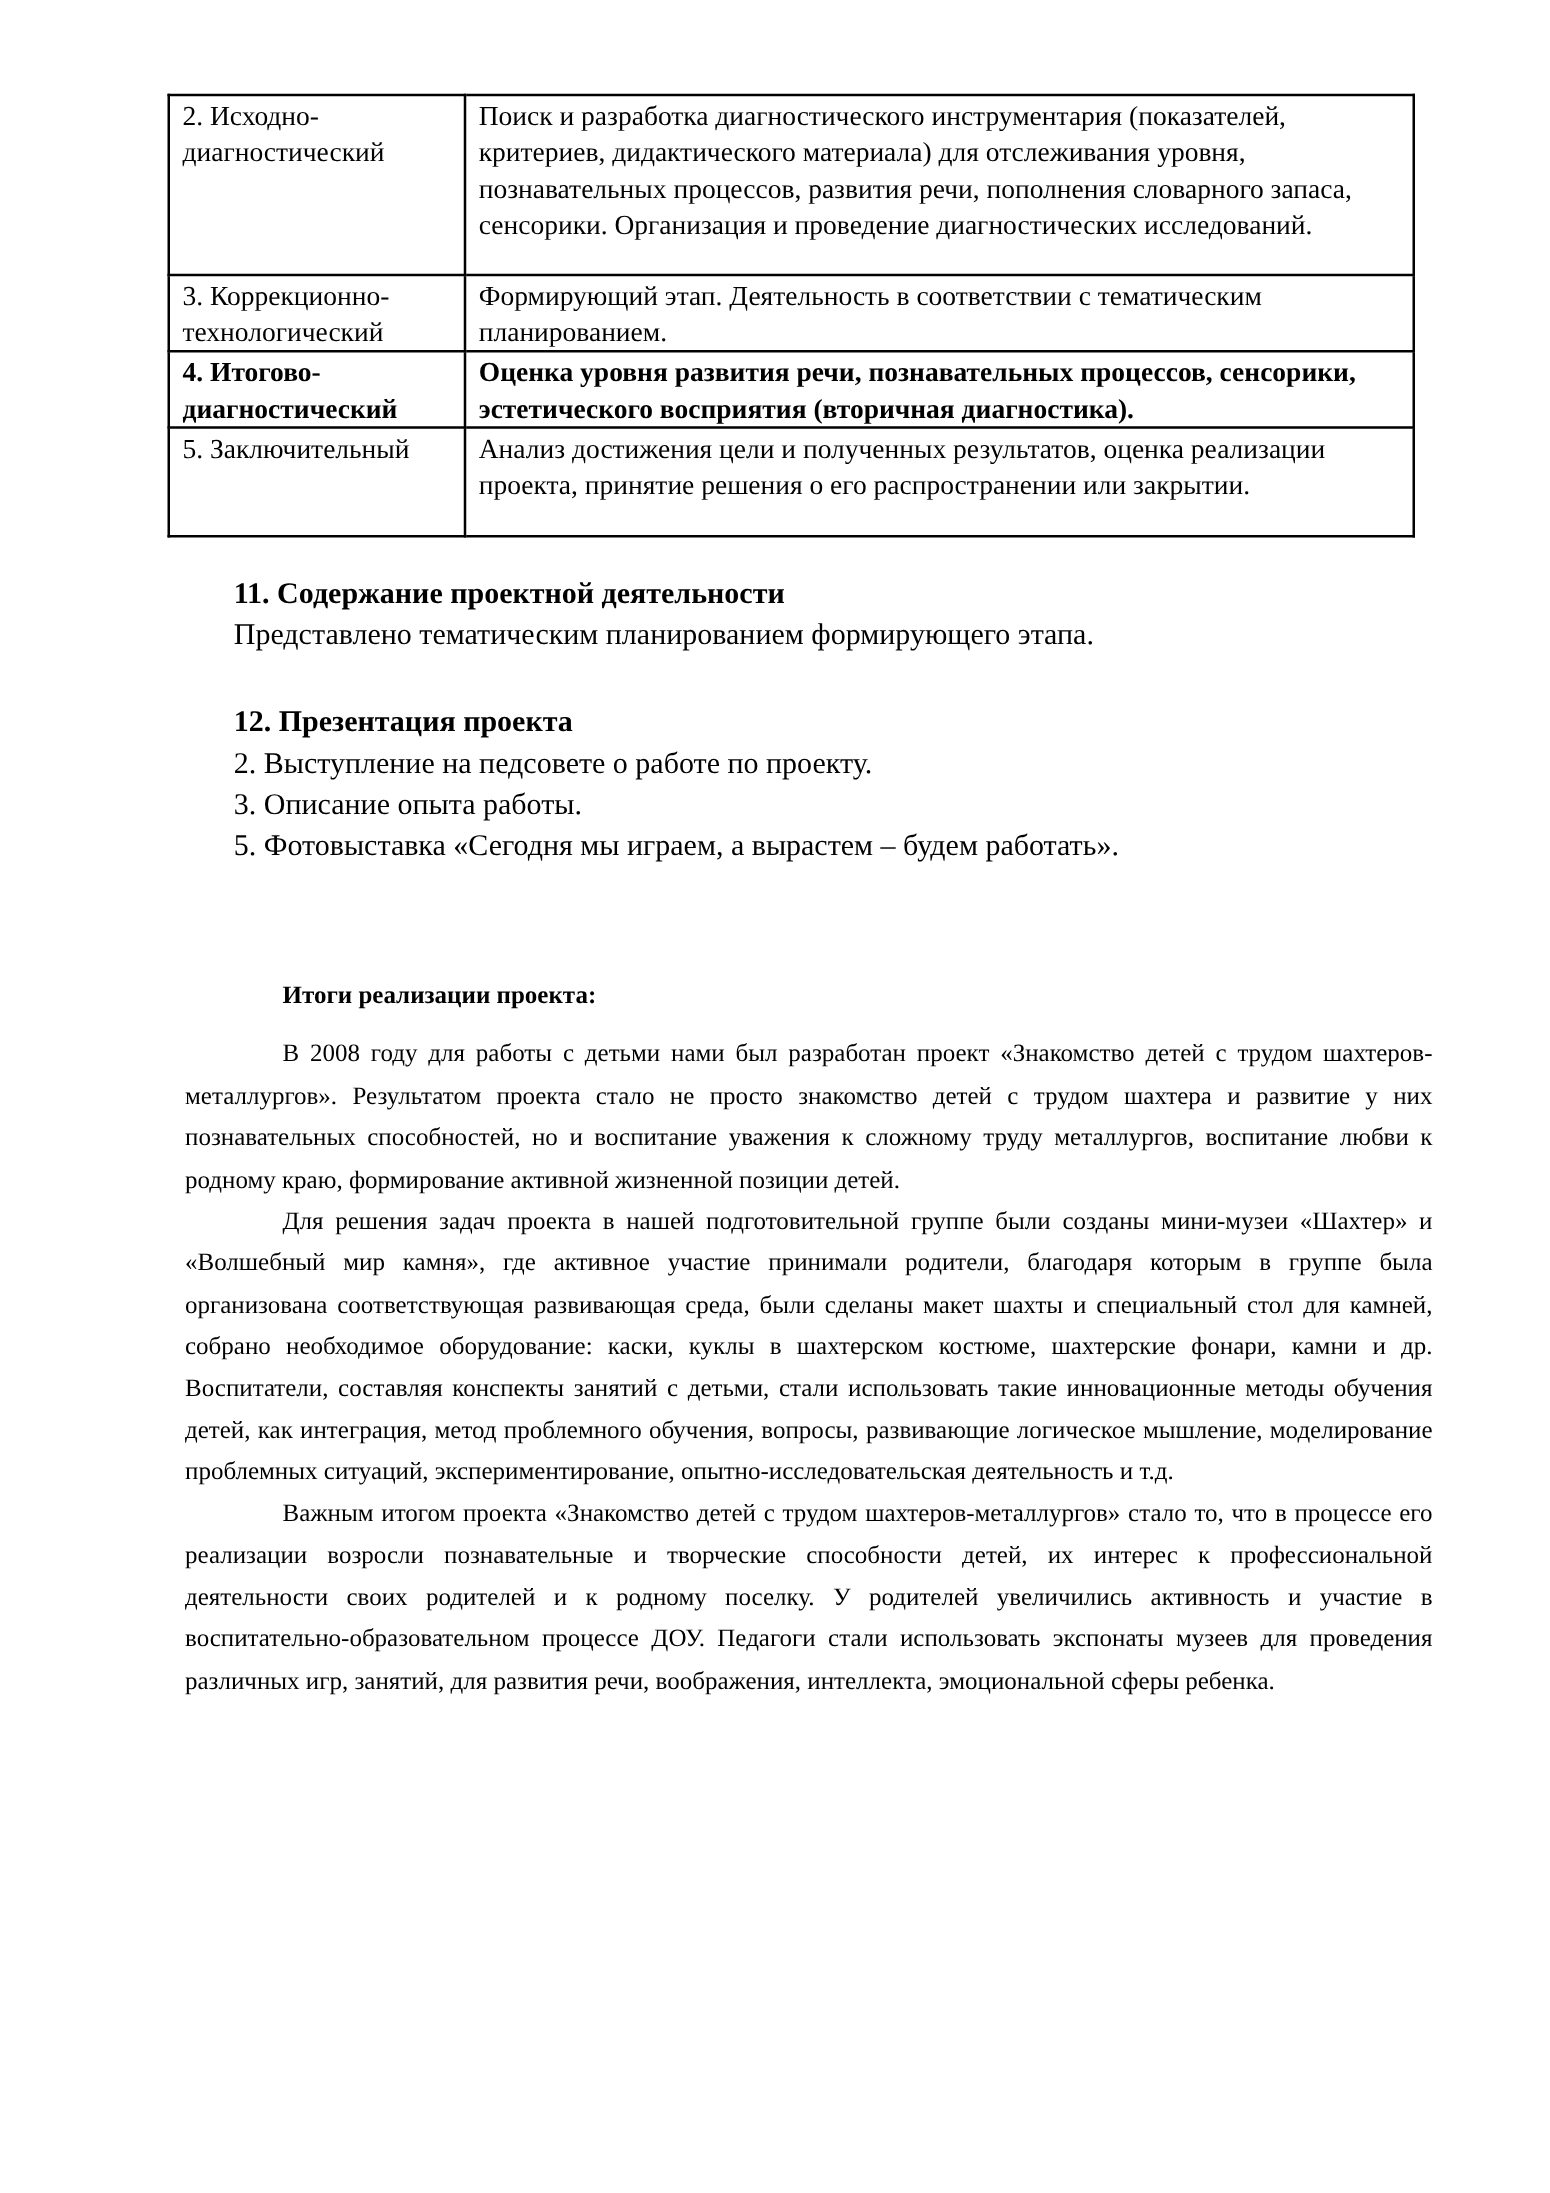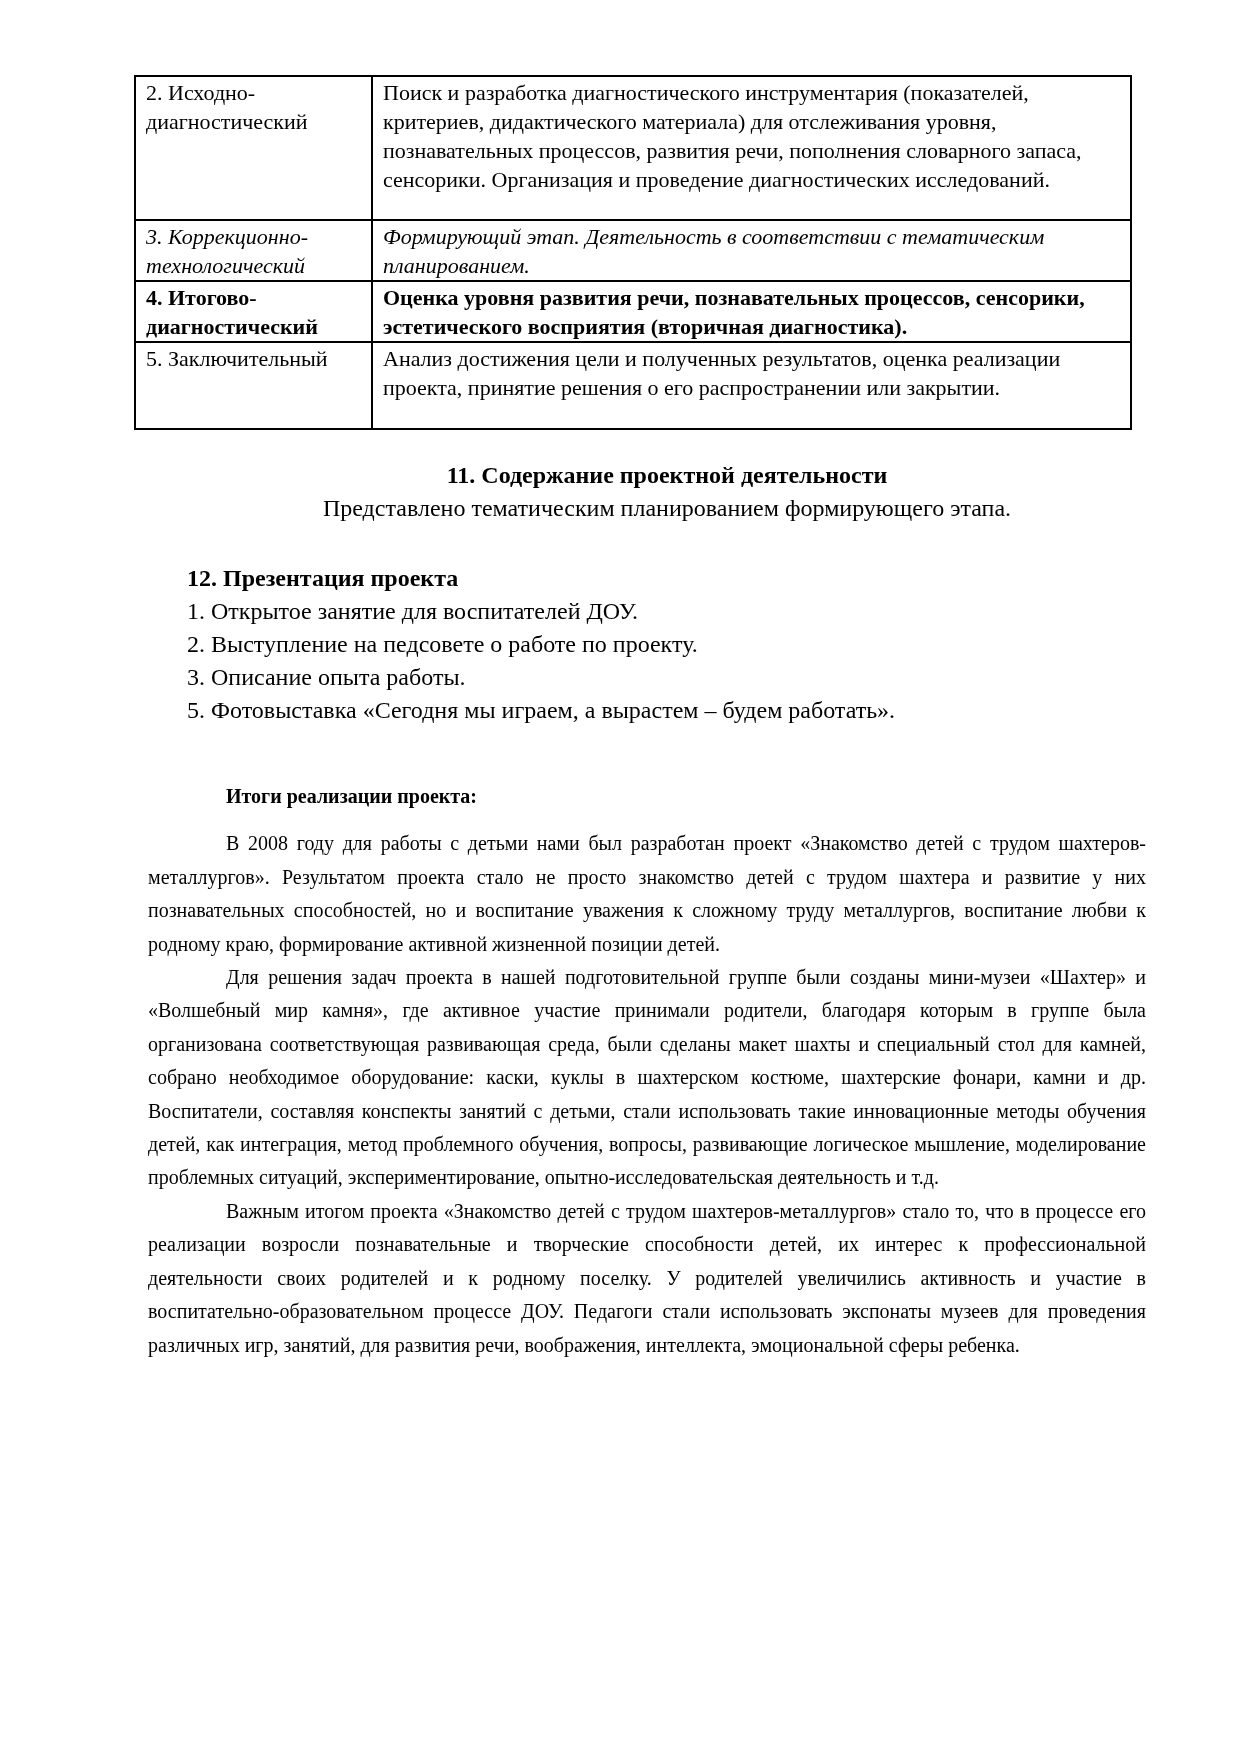--- a/index.html
+++ b/index.html
@@ -20,33 +20,33 @@
       font-size: 22px;
       line-height: 29px;
     }
     .stages-table td {
       border: 2px solid #000;
       vertical-align: top;
       padding: 1px 10px 0 10px;
     }
     .stages-table td.stage-name { width: 215px; }
     .stages-table tr.r1 td { height: 141px; }
-    .stages-table tr.r2 td { height: 56px; font-style: italic; }
+    .stages-table tr.r2 td { height: 56px; }
     .stages-table tr.r3 td { height: 56px; font-weight: bold; }
     .stages-table tr.r4 td { height: 84px; margin-top: 18px; }
 
     .section {
       position: absolute;
       left: 187px;
       width: 960px;
       font-size: 24px;
       line-height: 33px;
     }
     .section-title { font-weight: bold; }
-    .sec11 { top: 459px; text-align: center; }
+    .sec11 { top: 459px; }
     .sec12 { top: 562px; }
 
     .results {
       position: absolute;
       left: 148px;
       top: 780px;
       width: 998px;
       font-size: 20px;
       line-height: 33.4px;
     }
@@ -85,21 +85,20 @@
   </tbody>
 </table>
 
 <div class="section sec11">
   <div class="section-title">11. Содержание проектной деятельности</div>
   <div>Представлено тематическим планированием формирующего этапа.</div>
 </div>
 
 <div class="section sec12">
   <div class="section-title">12. Презентация проекта</div>
-  <div>1. Открытое занятие для воспитателей ДОУ.</div>
   <div>2. Выступление на педсовете о работе по проекту.</div>
   <div>3. Описание опыта работы.</div>
   <div>5. Фотовыставка «Сегодня мы играем, а вырастем – будем работать».</div>
 </div>
 
 <div class="results">
   <div class="results-title">Итоги реализации проекта:</div>
   <p>В 2008 году для работы с детьми нами был разработан проект «Знакомство детей с трудом шахтеров-металлургов». Результатом проекта стало не просто знакомство детей с трудом шахтера и  развитие у них познавательных способностей, но и воспитание уважения к сложному труду металлургов, воспитание любви к родному краю, формирование активной жизненной позиции детей.</p>
   <p>Для решения задач проекта в нашей подготовительной группе были созданы мини-музеи «Шахтер» и «Волшебный мир камня», где активное участие принимали родители, благодаря которым в группе была организована соответствующая развивающая среда, были сделаны макет шахты и специальный стол для камней, собрано необходимое оборудование: каски, куклы в шахтерском костюме,  шахтерские фонари, камни и др. Воспитатели, составляя конспекты занятий с детьми, стали использовать такие инновационные методы обучения детей, как интеграция, метод проблемного обучения, вопросы, развивающие логическое мышление, моделирование проблемных ситуаций, экспериментирование, опытно-исследовательская деятельность и т.д.</p>
   <p>Важным итогом проекта «Знакомство детей с трудом шахтеров-металлургов» стало то, что в процессе его реализации возросли познавательные и творческие способности детей, их интерес к профессиональной деятельности своих родителей и к родному поселку.   У родителей увеличились активность и участие в воспитательно-образовательном процессе ДОУ. Педагоги стали использовать экспонаты музеев для проведения различных игр, занятий, для развития речи, воображения, интеллекта, эмоциональной сферы ребенка.</p>

